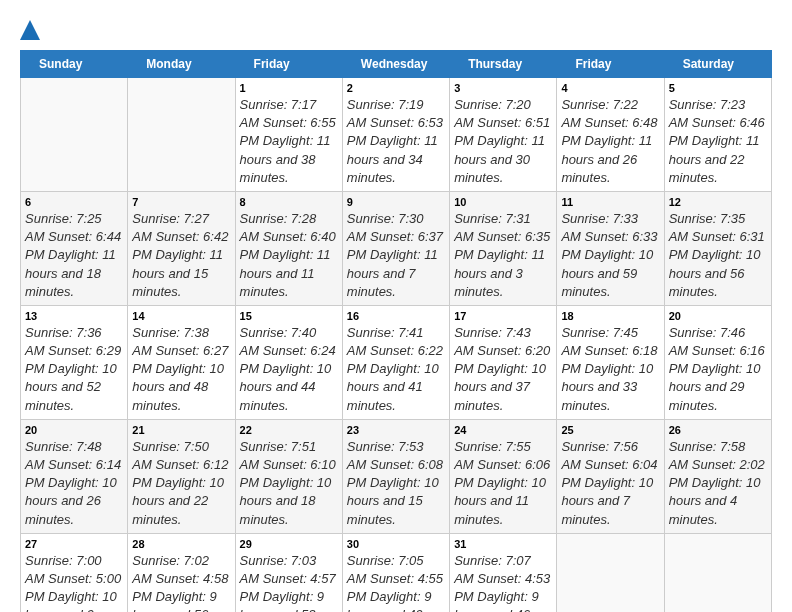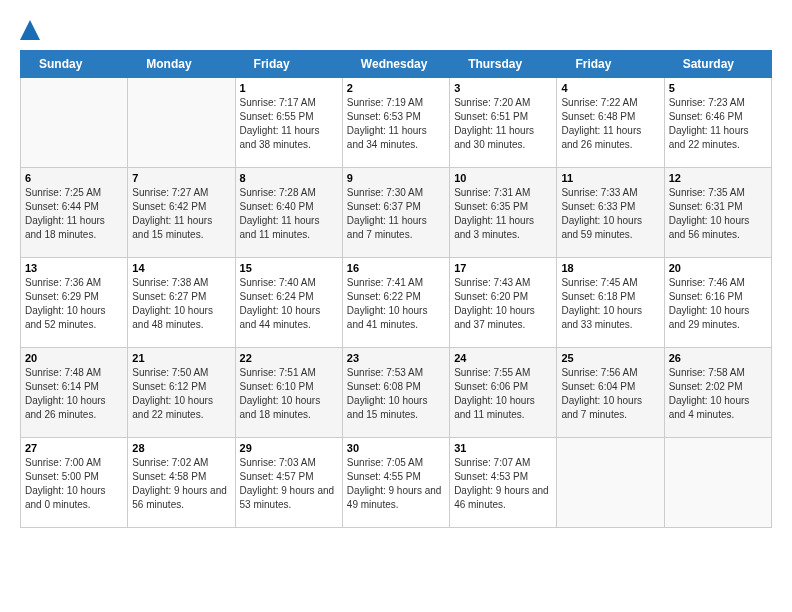--- a/index.html
+++ b/index.html
@@ -64,23 +64,24 @@
     tbody tr:nth-child(even) td {
       background: #f5f5f5;
     }
     .day-num {
       font-weight: bold;
       font-size: 11px;
       display: block;
       margin-bottom: 2px;
     }
     .day-info {
-      font-size: 10px;
+      font-size: 13px;
       color: #333;
       line-height: 1.4;
+      font-style: italic;
     }
     .empty {
       background: #f9f9f9;
     }
   </style>
 </head>
 <body>
 
 <div class="header">
   <div class="logo">

